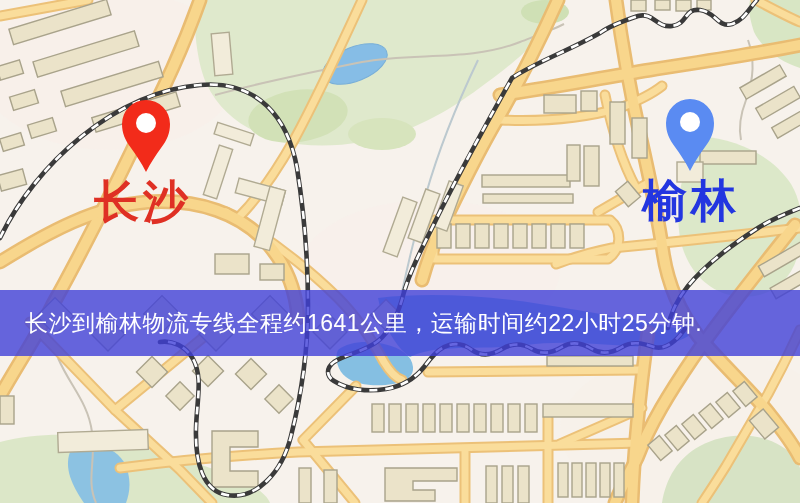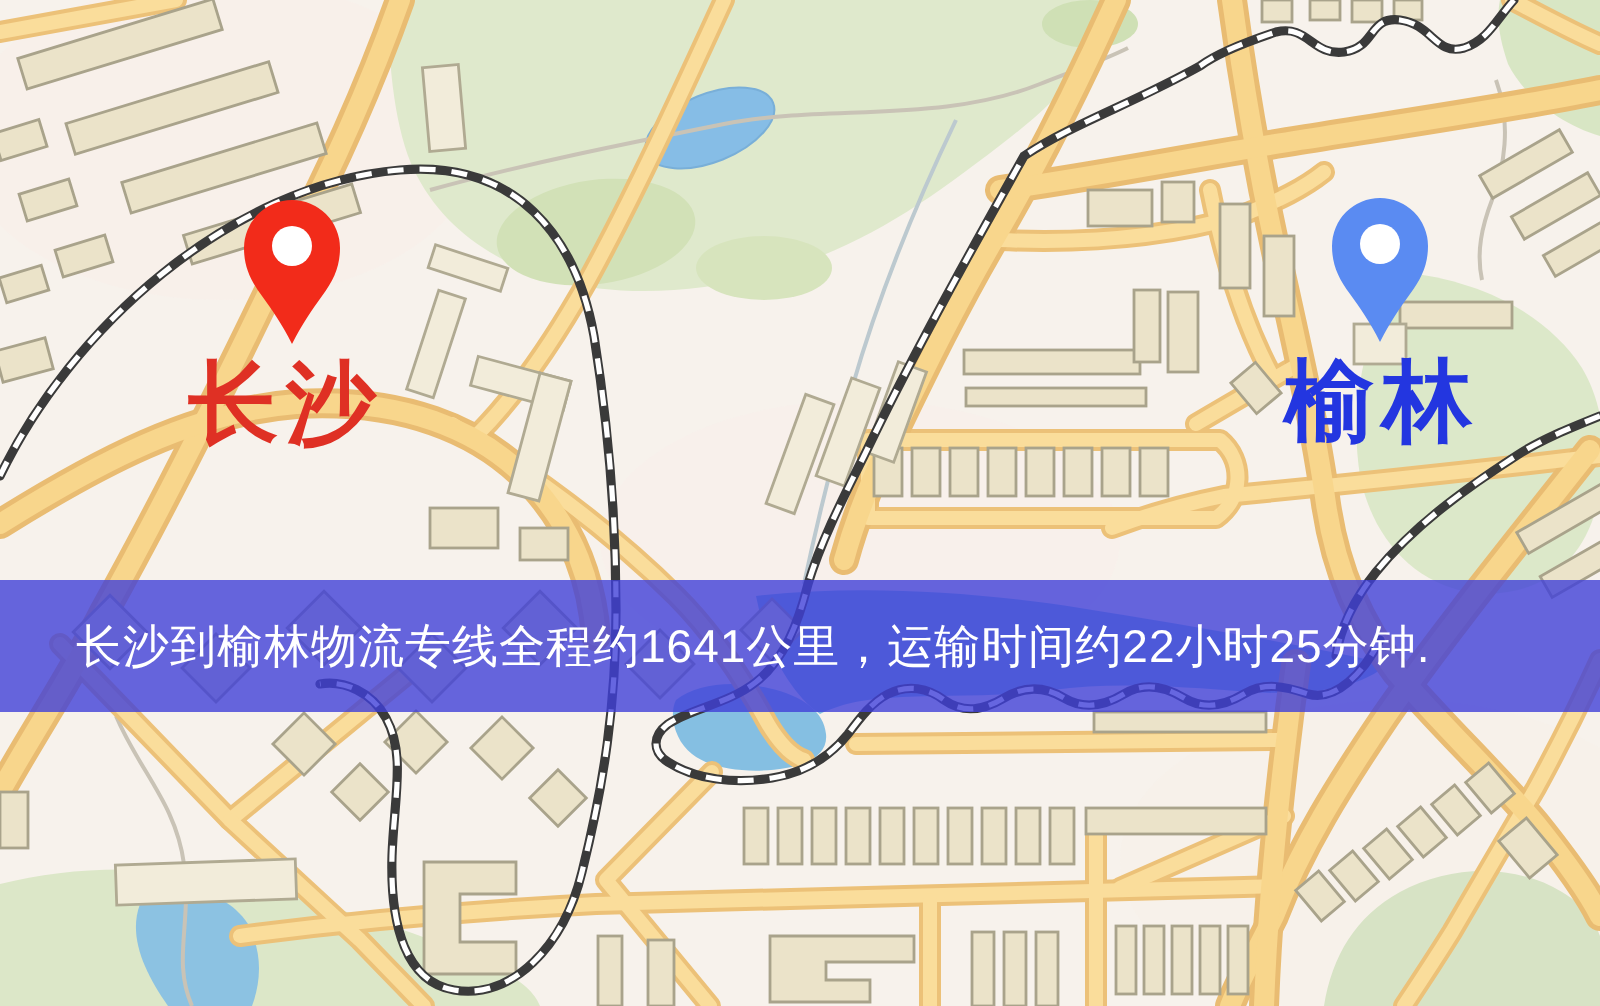--- a/index.html
+++ b/index.html
@@ -17,21 +17,21 @@
   
   .b1{fill:#ebe3c9;stroke:#a9a38b;stroke-width:1.4;}
   .b2{fill:#f2ecda;stroke:#b0aa92;stroke-width:1.4;}
   .gpath{fill:none;stroke:#c9c3b6;stroke-width:2;}
   .stream{fill:none;stroke:#bcc9cf;stroke-width:2;}
   
   .city-label{position:absolute;font-family:"Liberation Serif",serif;font-weight:700;font-size:45px;letter-spacing:4px;line-height:1;white-space:nowrap;}
   #origin-label{left:94px;top:180px;}
   #dest-label{left:642px;top:179px;}
   
-  .banner{position:absolute;left:0;top:290px;width:800px;height:66px;display:flex;align-items:center;box-sizing:border-box;padding-left:38px;}
+  .banner{position:absolute;left:0;top:290px;width:800px;height:66px;display:flex;align-items:center;box-sizing:border-box;padding-left:25px;}
   .banner span{font-size:23px;letter-spacing:0.5px;white-space:nowrap;}
 </style>
 </head>
 <body>
 
 <div class="stage">
   <svg width="800" height="503" viewBox="0 0 800 503">
     <defs>
 
       <path id="rd_pin" d="M200,0 C178,62 152,112 138,138 C112,192 82,252 52,306 C38,334 18,364 0,396"></path>

